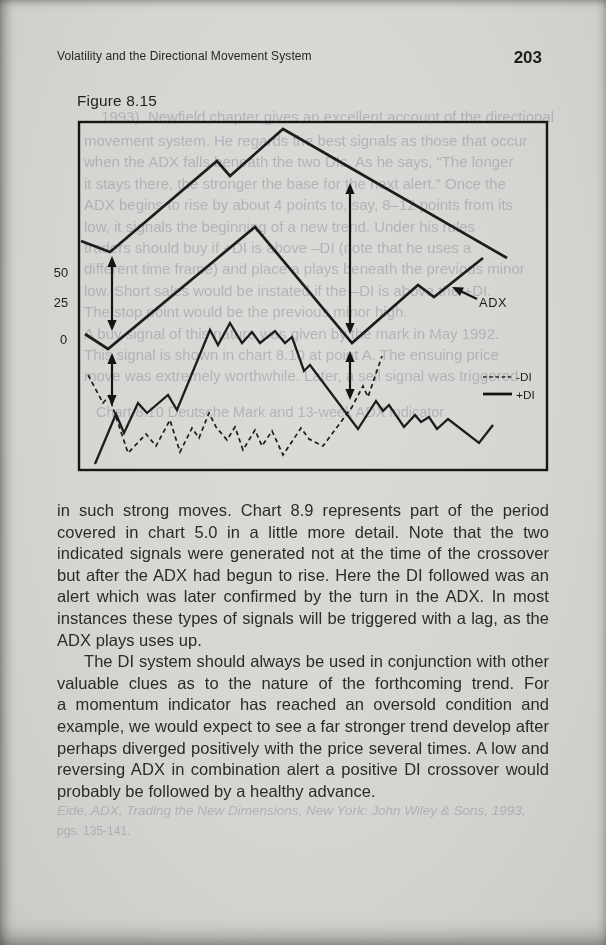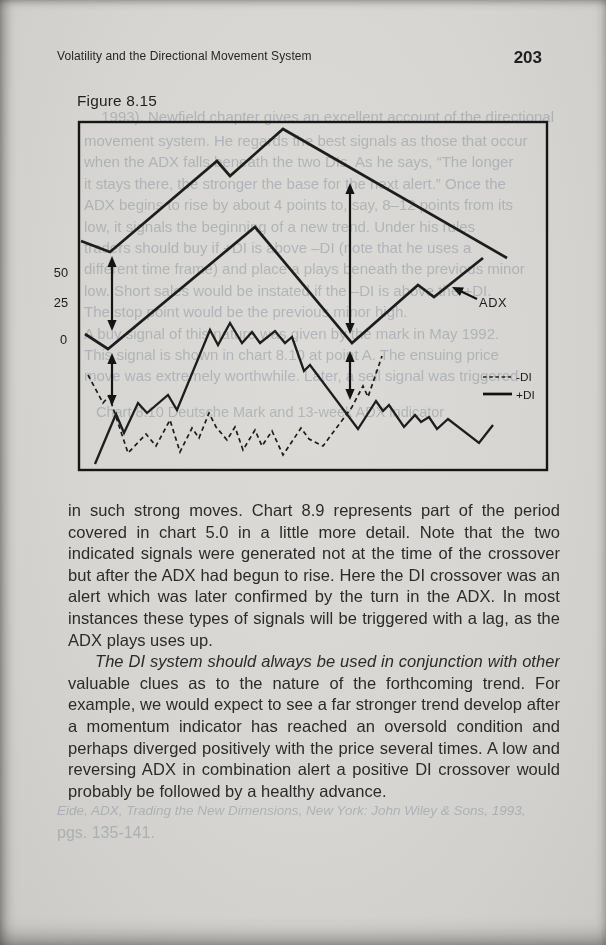--- a/index.html
+++ b/index.html
@@ -16,44 +16,44 @@
   .page-num{position:absolute;top:48px;right:64px;font-size:17px;font-weight:bold;color:#1f1f1f;}
   .figure-label{position:absolute;top:92px;left:57px;font-size:15.4px;font-weight:normal;color:#1f1f1f;letter-spacing:.2px;margin-left:20px;}
 
   
   .ghost{position:absolute;color:rgba(118,131,150,.42);filter:blur(.45px);z-index:1;}
   .ghost-block{left:84px;top:130px;width:452px;font-size:15px;line-height:21.4px;}
   .ghost-line{white-space:nowrap;overflow:hidden;}
   .ghost-top{left:84px;top:108px;width:470px;font-size:15px;white-space:nowrap;overflow:hidden;text-align:right;}
   .ghost-caption{left:96px;top:404px;width:420px;font-size:14.5px;white-space:nowrap;overflow:hidden;}
   .ghost-fn1{left:57px;top:803px;width:420px;font-size:13.5px;font-style:italic;white-space:nowrap;}
-  .ghost-fn2{left:57px;top:824px;width:200px;font-size:16px;white-space:nowrap;}
+  .ghost-fn2{left:57px;top:824px;width:200px;font-size:12px;white-space:nowrap;}
 
   svg.fig{position:absolute;left:0;top:0;z-index:2;}
   .ln{fill:none;stroke:#1d1d1d;stroke-linejoin:miter;stroke-linecap:butt;}
   .thick{stroke-width:2.7px;}
   .solid{stroke-width:2.3px;}
   .dashed{stroke-width:1.7px;stroke-dasharray:4.5 3.4;}
   .frame{fill:none;stroke:#161616;stroke-width:2.4px;}
   .arrow-shaft{stroke:#141414;stroke-width:2.2px;}
   .arrow-head{fill:#141414;stroke:none;}
   svg text{font-family:"Liberation Sans",sans-serif;fill:#1b1b1b;}
   .ytick{font-size:12.8px;text-anchor:end;}
   .legend-label{font-size:11.8px;}
   .annotation{font-size:12.8px;letter-spacing:.6px;}
   .leg-dash{stroke:#242424;stroke-width:1.7px;stroke-dasharray:3.6 2.6;}
   .leg-solid{stroke:#111;stroke-width:2.7px;}
 
-  .bodytext{position:absolute;left:68px;top:500px;width:492px;z-index:3;
+  .bodytext{position:absolute;left:57px;top:500px;width:492px;z-index:3;
     font-size:16.5px;color:#2b2b2b;letter-spacing:.05px;}
   .tl{height:21.6px;line-height:21.6px;text-align:justify;overflow:hidden;}
   .tl::after{content:"";display:inline-block;width:100%;height:0;}
   .tl.last{text-align:left;}
   .tl.last::after{content:none;}
-  .tl.indent{text-indent:27px;font-style:italic;}
+  .tl.indent{text-indent:27px;}
 </style>
 </head>
 <body>
 
 <div class="page">
 
   <div class="running-head">Volatility and the Directional Movement System</div>
   <div class="page-num">203</div>
   <div class="figure-label">Figure 8.15</div>
 
@@ -113,26 +113,26 @@
       <text class="legend-label" x="516" y="381">-DI</text>
       <line class="leg-solid" x1="483" y1="394" x2="512" y2="394"></line>
       <text class="legend-label" x="516" y="399">+DI</text>
     </g>
   </svg>
 
   <div class="bodytext">
     <div class="tl">in such strong moves. Chart 8.9 represents part of the period</div>
     <div class="tl">covered in chart 5.0 in a little more detail. Note that the two</div>
     <div class="tl">indicated signals were generated not at the time of the crossover</div>
-    <div class="tl">but after the ADX had begun to rise. Here the DI crossover was an</div>
+    <div class="tl">but after the ADX had begun to rise. Here the DI followed was an</div>
     <div class="tl">alert which was later confirmed by the turn in the ADX. In most</div>
     <div class="tl">instances these types of signals will be triggered with a lag, as the</div>
     <div class="tl last">ADX plays uses up.</div>
     <div class="tl indent">The DI system should always be used in conjunction with other</div>
     <div class="tl">valuable clues as to the nature of the forthcoming trend. For</div>
+    <div class="tl">a momentum indicator has reached an oversold condition and</div>
     <div class="tl">example, we would expect to see a far stronger trend develop after</div>
-    <div class="tl">a momentum indicator has reached an oversold condition and</div>
     <div class="tl">perhaps diverged positively with the price several times. A low and</div>
     <div class="tl">reversing ADX in combination alert a positive DI crossover would</div>
     <div class="tl last">probably be followed by a healthy advance.</div>
   </div>
 
 </div>
 
 </body></html>

